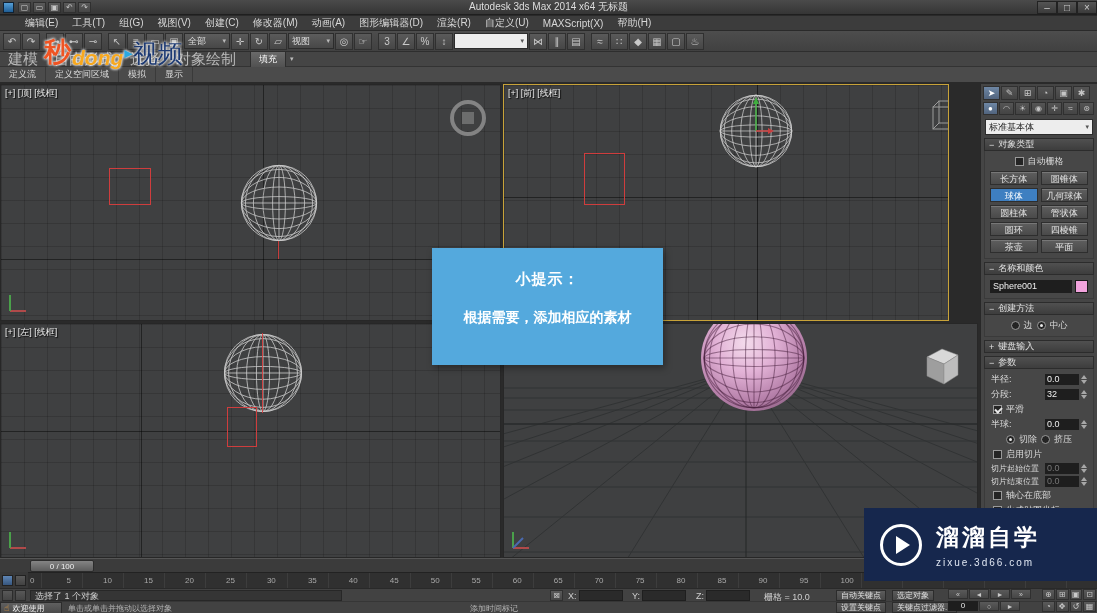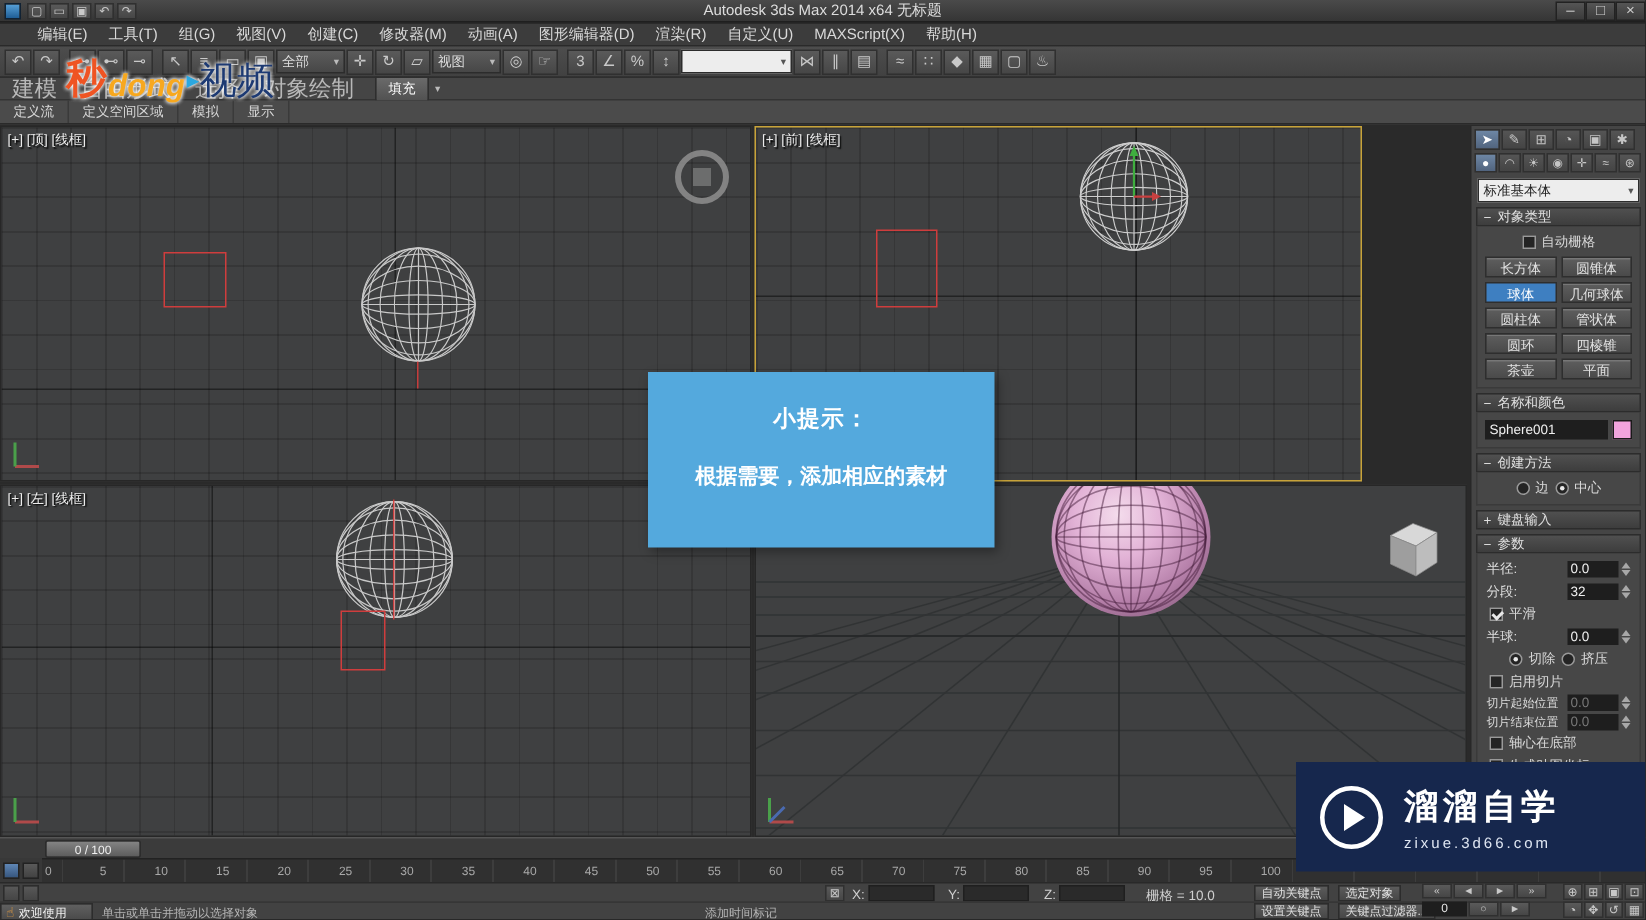--- a/index.html
+++ b/index.html
@@ -281,21 +281,21 @@
     <div class="redline" style="left:277px;top:156px;height:18px"></div>
     <div class="ringgiz" style="left:449px;top:15px">
       <div class="core"></div>
     </div>
     <svg class="abs" style="left:6px;bottom:6px" width="22" height="22">
       <line x1="3" y1="19" x2="19" y2="19" stroke="#b04a4a" stroke-width="2"></line>
       <line x1="3" y1="19" x2="3" y2="3" stroke="#4aa04a" stroke-width="2"></line>
     </svg>
   </div>
 
-  <div class="vp ortho active" style="left:503px;top:84px;width:405px;height:237px">
+  <div class="vp ortho active" style="left:503px;top:84px;width:446px;height:237px">
     <div class="axisV" style="left:253px"></div>
     <div class="axisH" style="top:112px"></div>
     <span class="vplabel">[+] [前] [线框]</span>
     <div class="redbox" style="left:80px;top:68px;width:41px;height:52px"></div>
     <svg class="abs" style="left:214px;top:8px" width="76" height="76" viewBox="0 0 100 100">
       <use href="#wiresph" stroke="#cdcdcd" stroke-width="1"></use>
     </svg>
     <svg class="abs" style="left:232px;top:10px" width="40" height="40">
       <line x1="20" y1="36" x2="20" y2="6" stroke="#3fae3f" stroke-width="1.5"></line>
       <polygon points="20,2 17,9 23,9" fill="#3fae3f"></polygon>
@@ -557,20 +557,21 @@
       <span class="tick">80</span>
       <span class="tick">85</span>
       <span class="tick">90</span>
       <span class="tick">95</span>
       <span class="tick">100</span>
     </div>
 
   <div class="row-c">
     <span class="sticon abs" style="left:2px;top:1px"></span>
     <span class="sticon abs" style="left:15px;top:1px"></span>
+    <div class="selfield">选择了 1 个对象</div>
     <span class="tbi abs" style="left:550px;top:1px;width:13px;height:11px;font-size:8px">⊠</span>
     <div class="coord" style="left:568px">
       <span>X:</span>
       <span class="coordfield"></span>
     </div>
     <div class="coord" style="left:632px">
       <span>Y:</span>
       <span class="coordfield"></span>
     </div>
     <div class="coord" style="left:696px">

